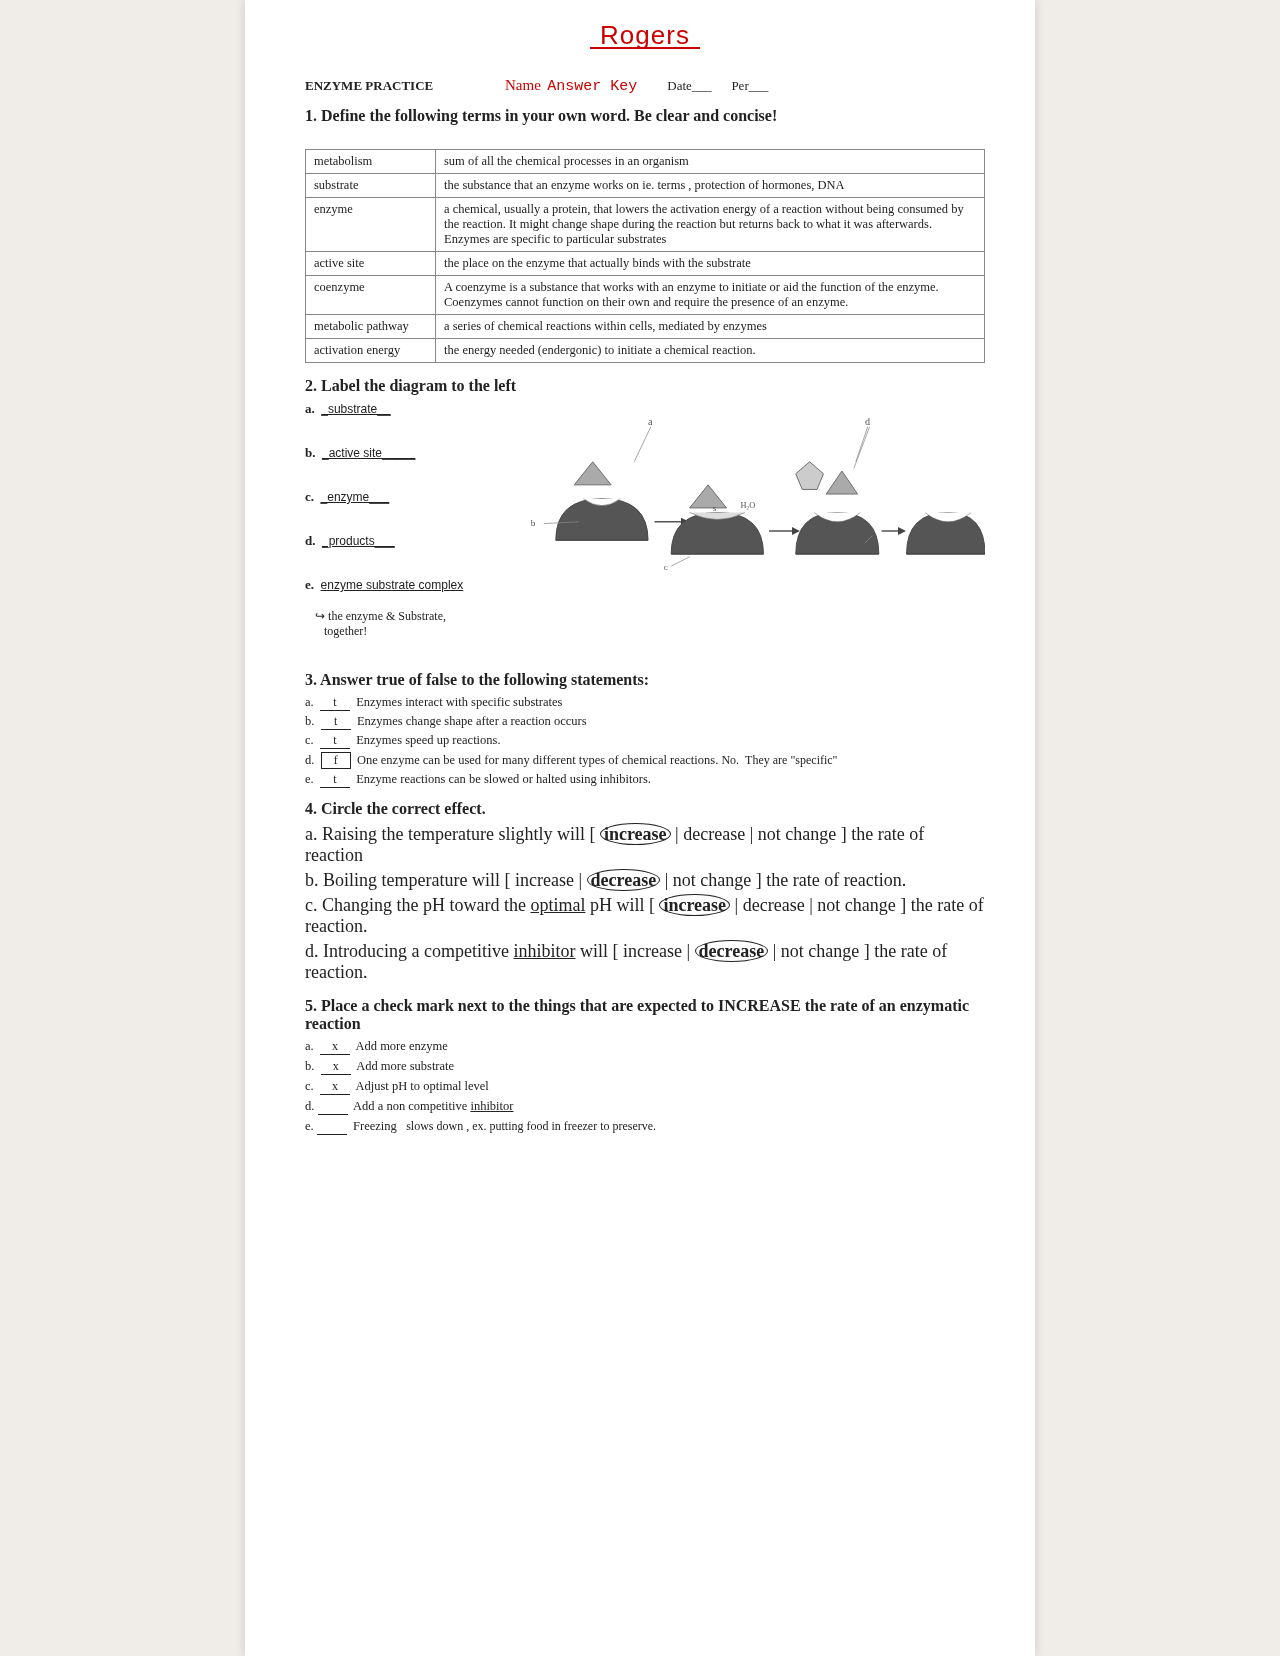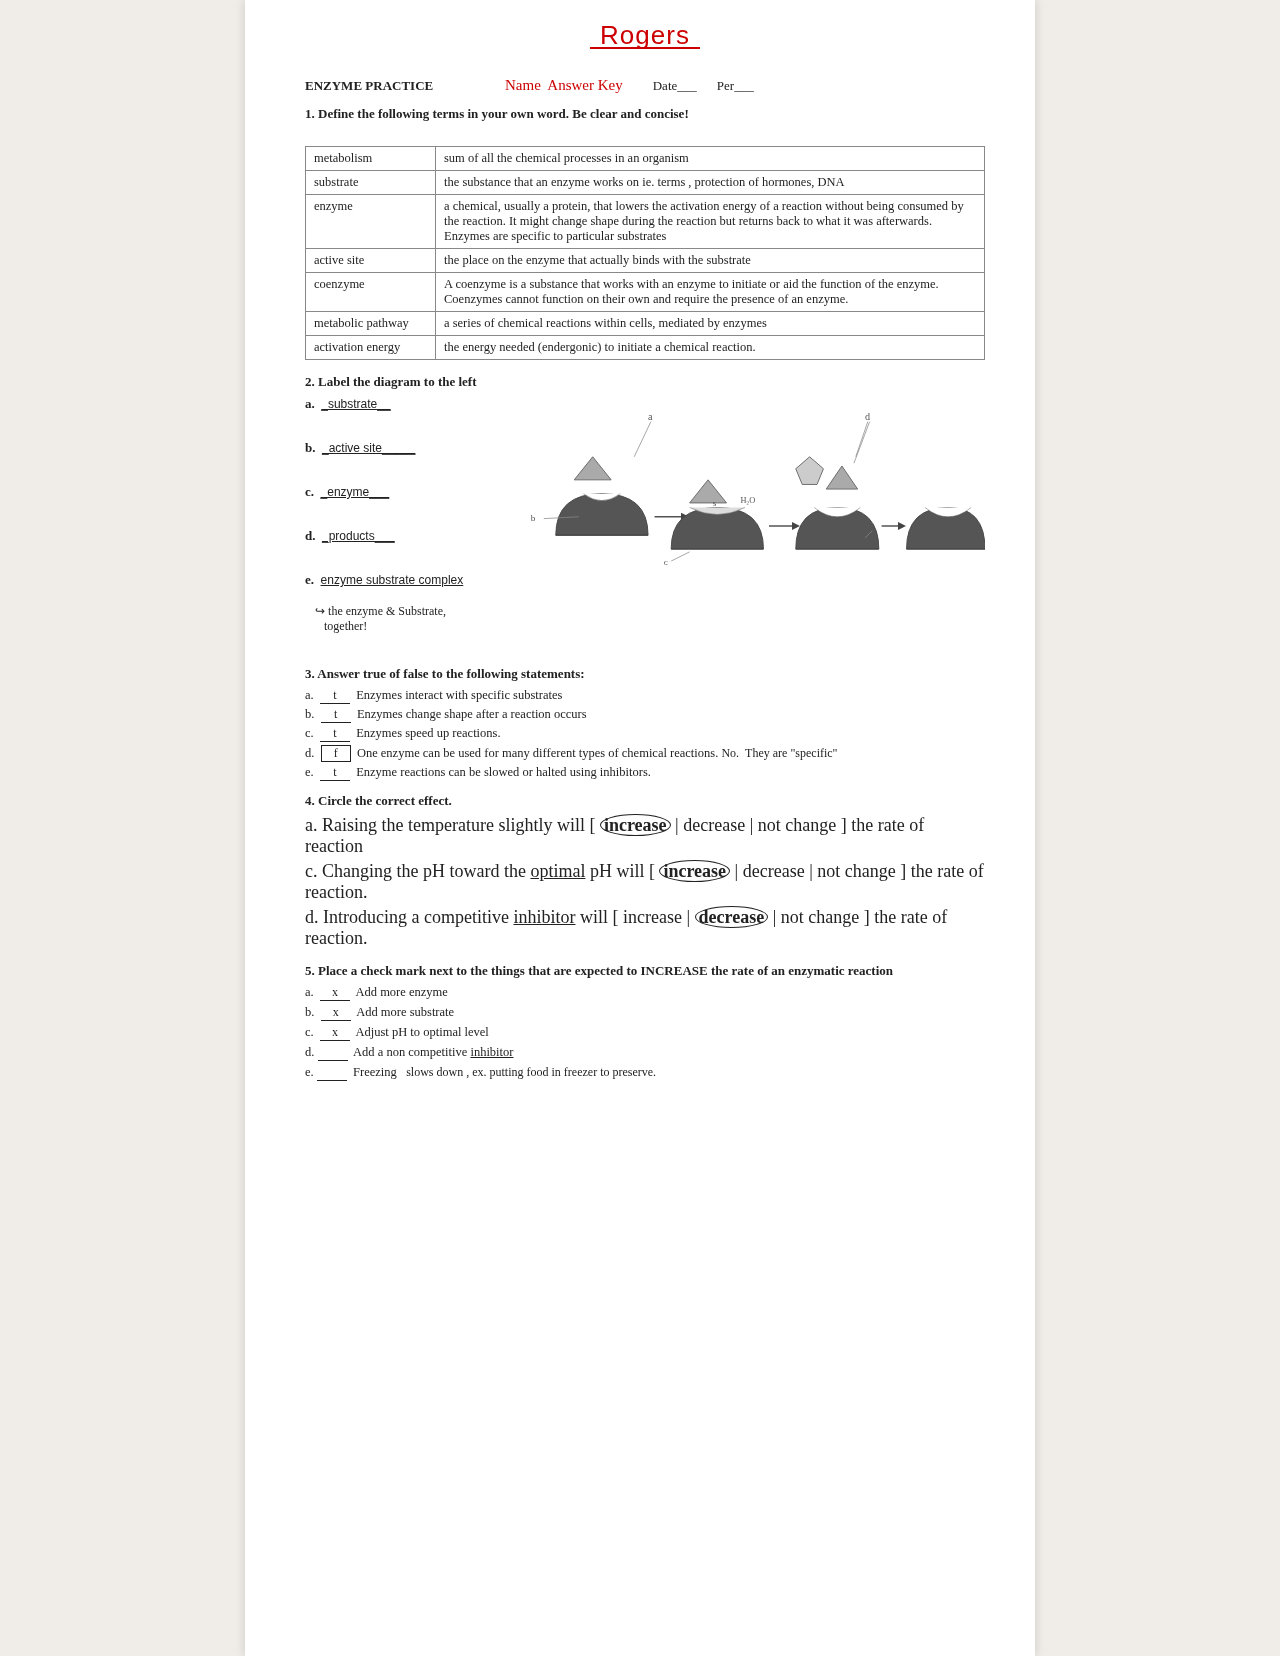--- a/index.html
+++ b/index.html
@@ -57,21 +57,21 @@
       font-size: 15px;
     }
     .header-date {
       font-size: 13px;
       margin-right: 20px;
     }
     .header-per {
       font-size: 13px;
     }
     h2 {
-      font-size: 13px;
+      font-size: 16px;
       font-weight: bold;
       margin-bottom: 6px;
     }
     
     .def-table {
       width: 100%;
       border-collapse: collapse;
       margin-bottom: 14px;
       font-size: 12.5px;
       margin-top: 24px;
@@ -175,21 +175,21 @@
 
   <div class="handwriting-top">
     <span>Rogers</span>
     <span class="underline-scribble"></span>
   </div>
 
   <div class="header-row">
     <div class="header-left">ENZYME PRACTICE</div>
     <div class="header-name">
       <span>Name</span>&nbsp;
-      <span style="font-family:Liberation Serif, serif;color:#c00;font-size:15px;">Answer Key</span>
+      <span style="font-family:Liberation Mono, monospace;color:#c00;font-size:15px;">Answer Key</span>
     </div>
     <div class="header-date">
       <span>Date</span>___
     </div>
     <div class="header-per">
       <span>Per</span>___
     </div>
   </div>
 
   <h2>1. Define the following terms in your own word.  Be clear and concise!</h2>
@@ -333,20 +333,23 @@
       e. &nbsp;<span class="blank">t</span>&nbsp; Enzyme reactions can be slowed or halted using inhibitors.
     </div>
   </div>
 
   <h2>4. Circle the correct effect.</h2>
   <div class="circle-section">
     <div class="circle-row">
       a. Raising the temperature slightly will [ <span class="circled">increase</span> | decrease | not change ] the rate of reaction
     </div>
     <div class="circle-row">
+      b. Boiling temperature will [ increase | <span class="circled">decrease</span> | not change ] the rate of reaction.
+    </div>
+    <div class="circle-row">
       c. Changing the pH toward the <span class="underlined">optimal</span> pH will [ <span class="circled">increase</span> | decrease | not change ] the rate of reaction.
     </div>
     <div class="circle-row">
       d. Introducing a competitive <span class="underlined">inhibitor</span> will [ increase | <span class="circled">decrease</span> | not change ] the rate of reaction.
     </div>
   </div>
 
   <h2>5. Place a check mark next to the things that are expected to INCREASE the rate of an enzymatic reaction</h2>
   <div class="checklist">
     <div class="checklist-row">

